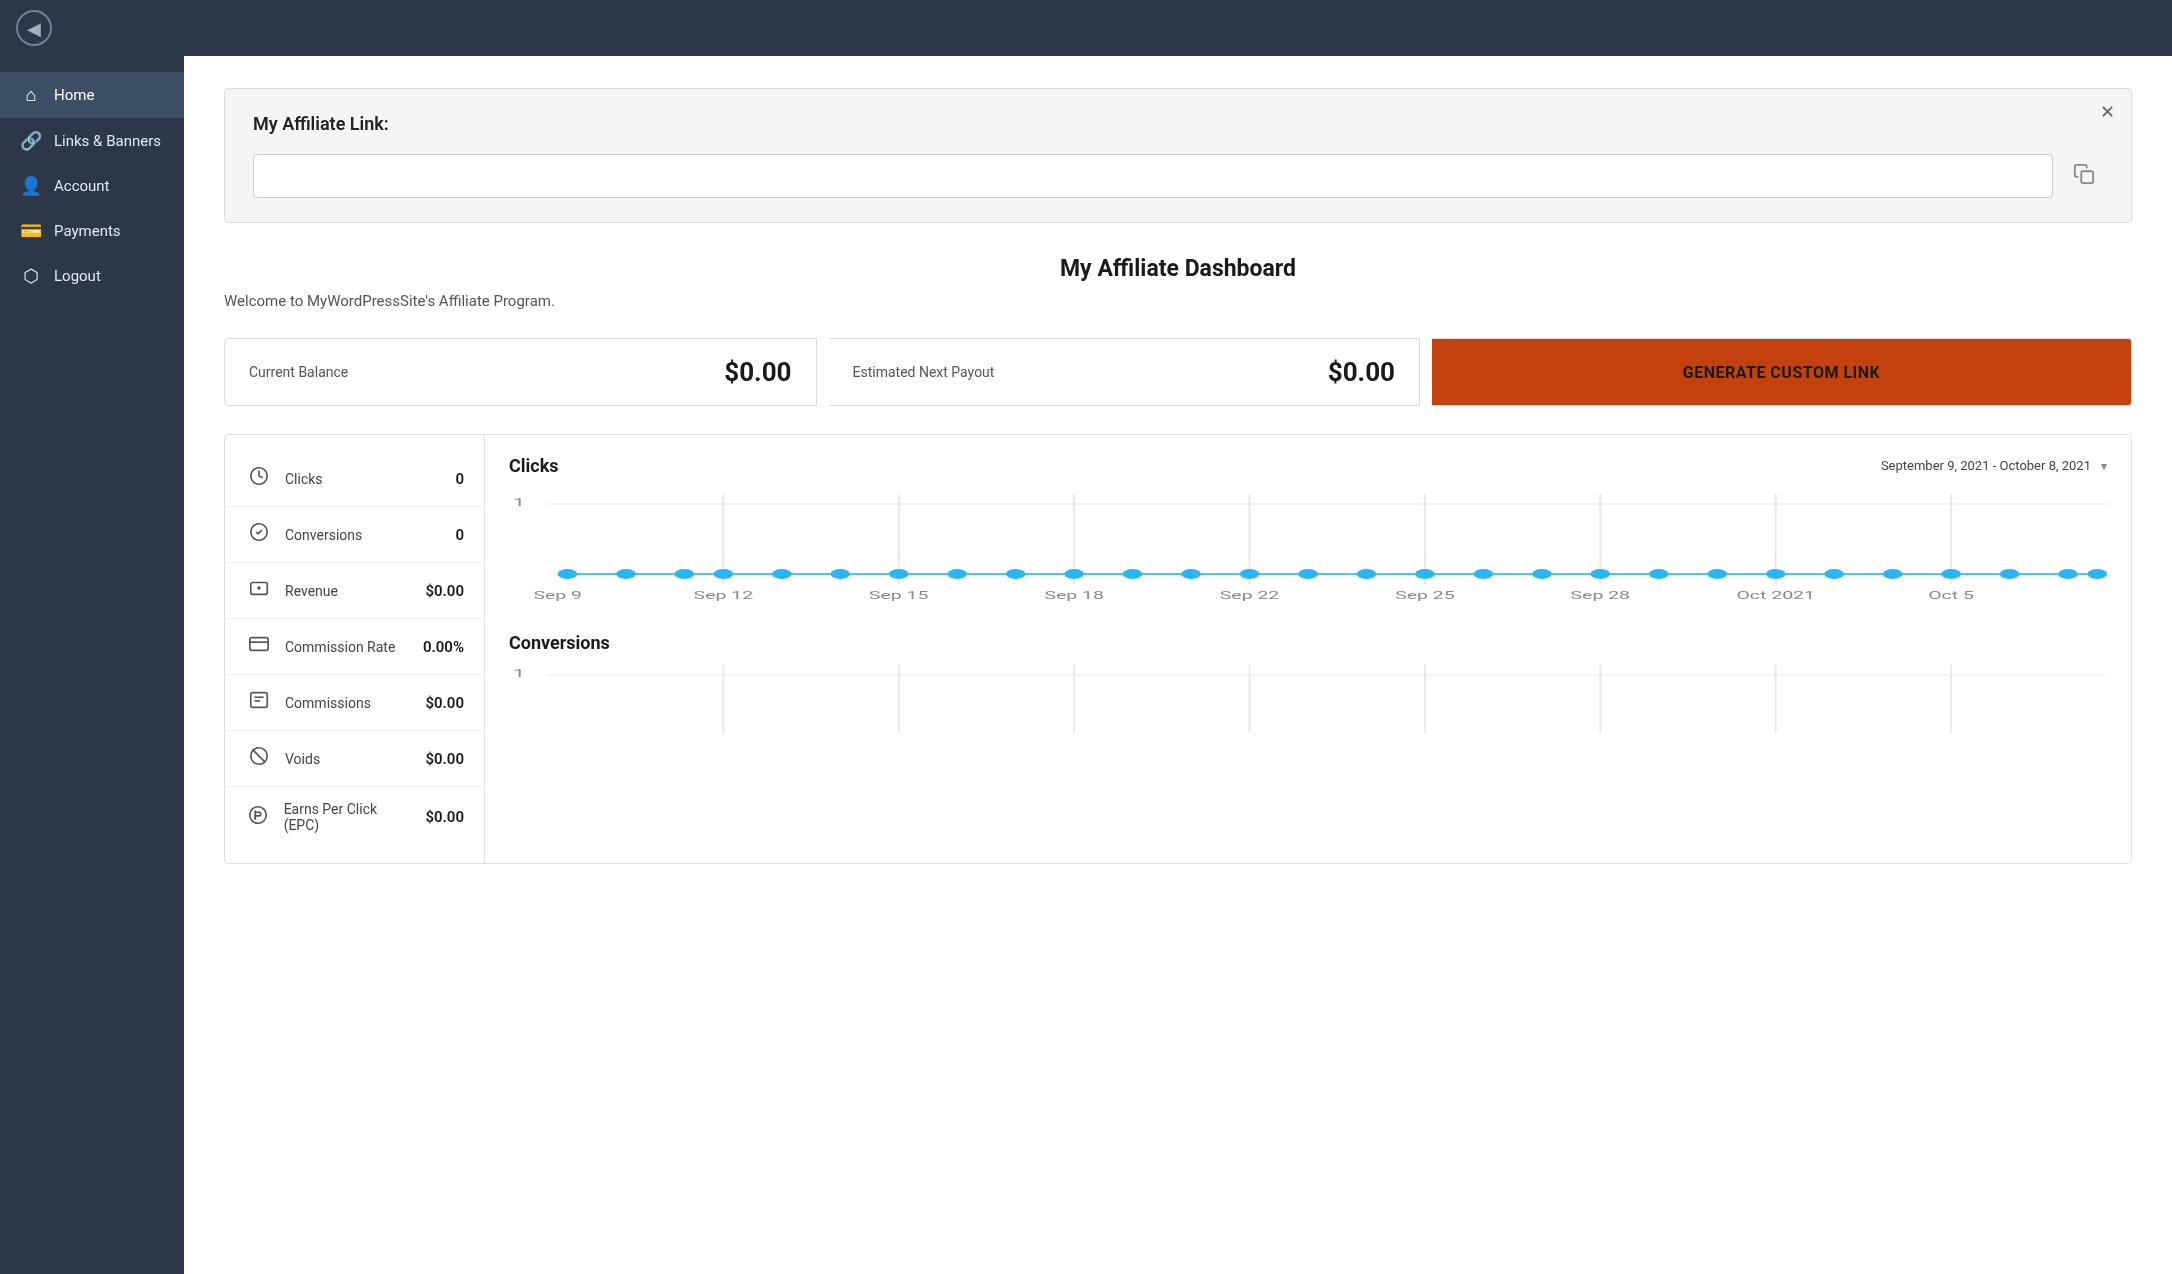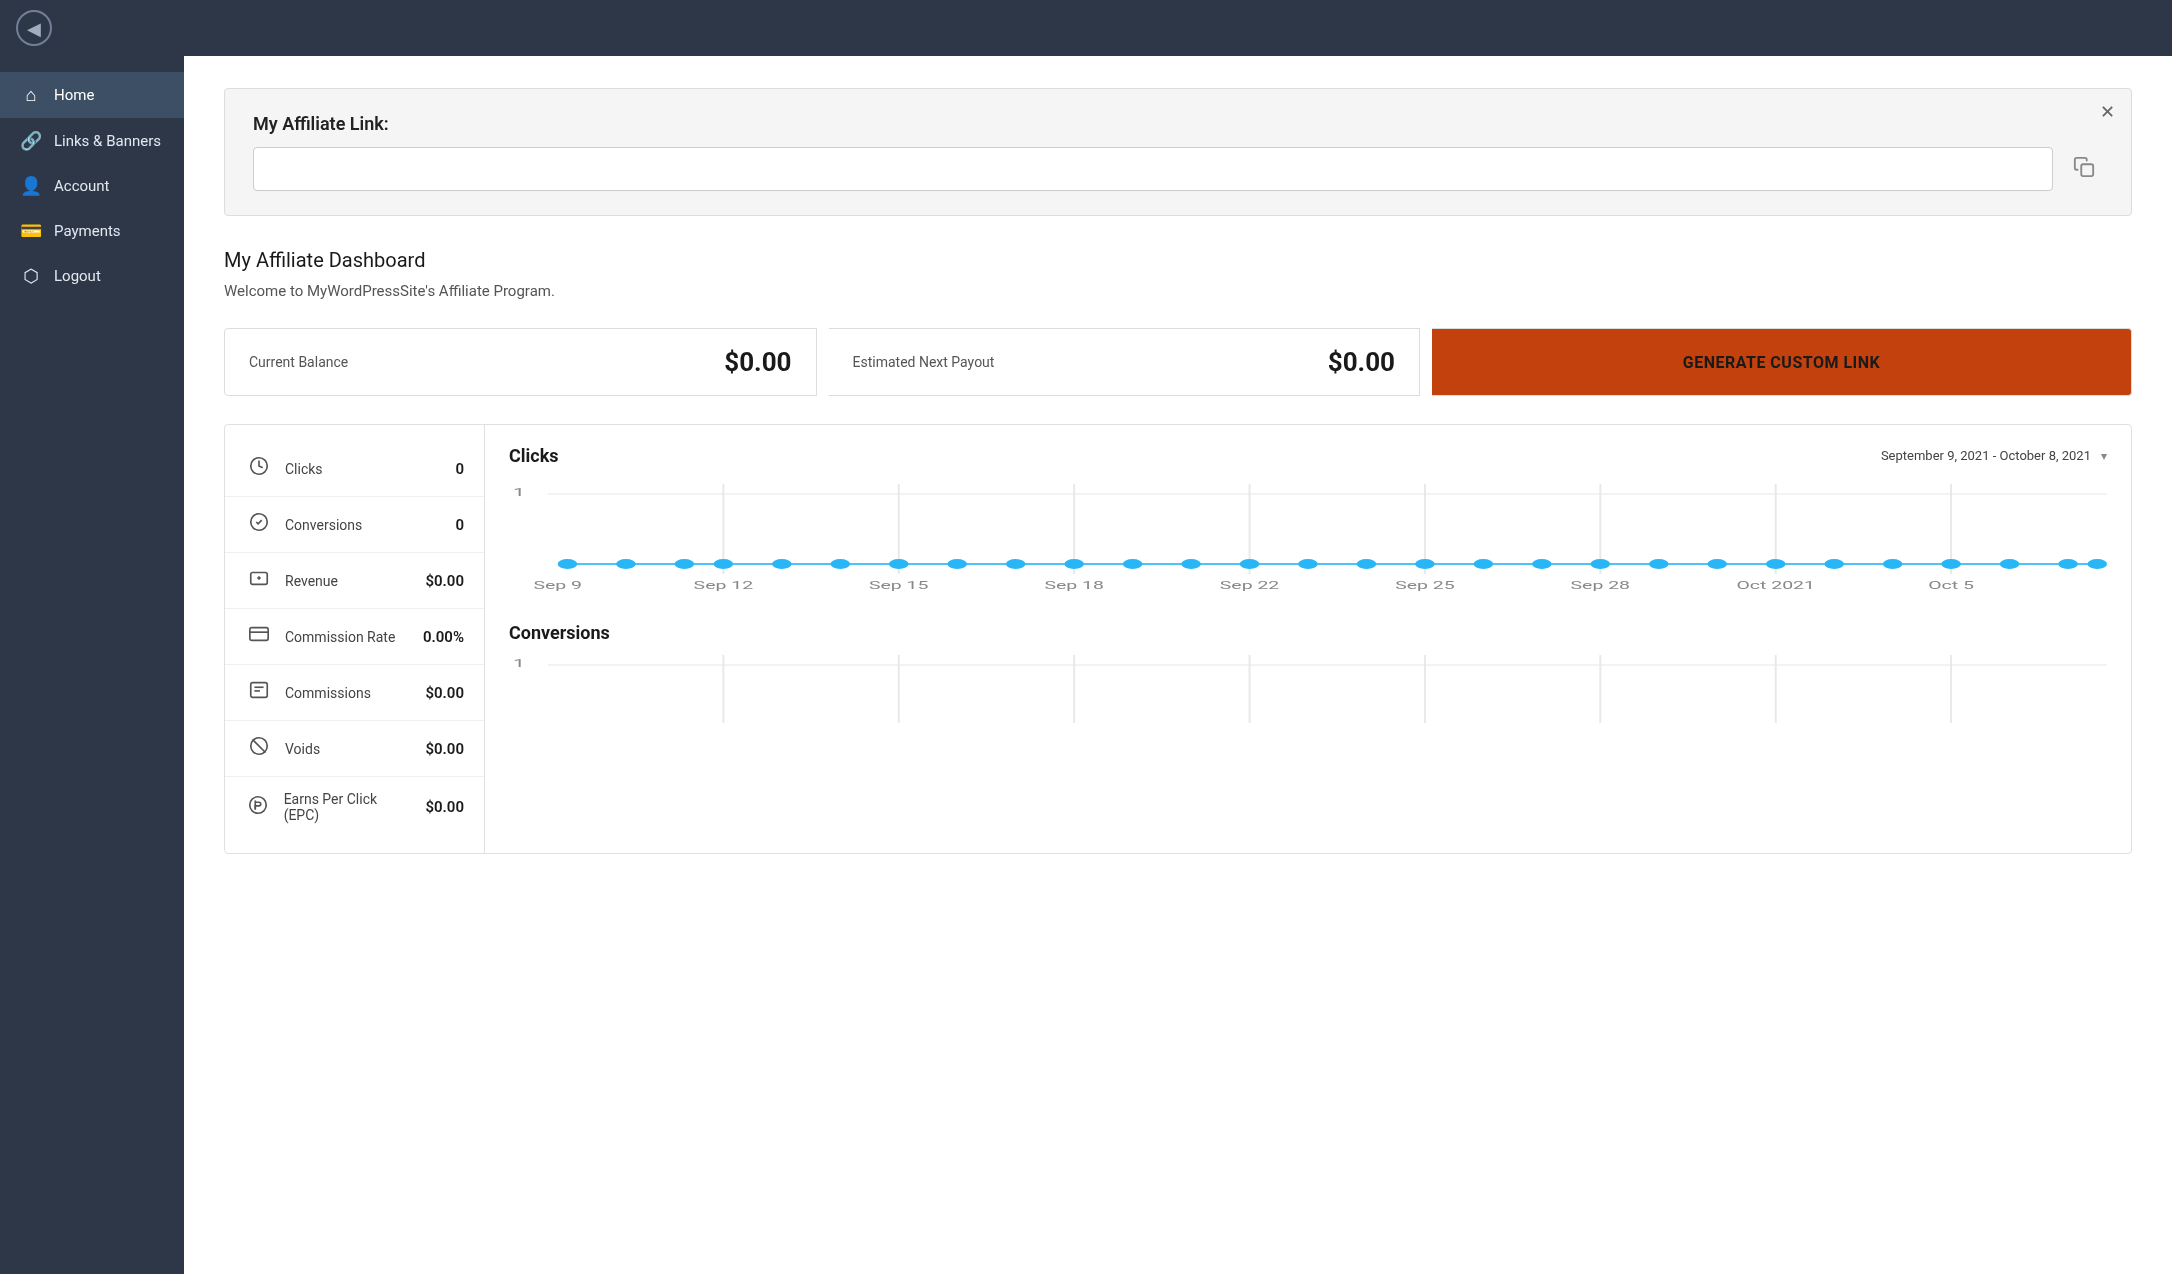--- a/index.html
+++ b/index.html
@@ -36,35 +36,35 @@
     
     .affiliate-link-card {
       background: #f5f5f5; border: 1px solid #ddd; border-radius: 4px;
       padding: 24px 28px; margin-bottom: 32px; position: relative;
     }
     .affiliate-link-card .close-btn {
       position: absolute; top: 12px; right: 16px; cursor: pointer;
       font-size: 18px; color: #666; background: none; border: none;
     }
     .affiliate-link-label {
-      font-size: 18px; font-weight: 600; color: #222; margin-bottom: 13px;
+      font-size: 18px; font-weight: 600; color: #222; margin-bottom: 20px;
     }
     .affiliate-link-row {
       display: flex; align-items: center; gap: 12px;
     }
     .affiliate-link-input {
       flex: 1; border: 1px solid #ccc; border-radius: 4px; padding: 10px 14px;
       font-size: 15px; background: #fff; color: #333; outline: none; height: 44px;
     }
     .copy-btn {
       background: none; border: none; cursor: pointer; color: #888; font-size: 20px; padding: 4px 8px;
     }
 
     
-    .dashboard-title { font-size: 20px; font-weight: 400; color: #1a1a1a; margin-bottom: 10px; }
+    .dashboard-title { font-size: 23px; font-weight: 700; color: #1a1a1a; margin-bottom: 10px; text-align: center; }
     .dashboard-subtitle { font-size: 15px; color: #555; margin-bottom: 28px; }
 
     
     .stats-row { display: flex; gap: 12px; margin-bottom: 28px; }
     .stats-card {
       flex: 1; border: 1px solid #ddd; padding: 18px 24px;
       display: flex; align-items: center; justify-content: space-between;
     }
     .stats-card:first-child { border-radius: 4px 0 0 4px; }
     .stats-card.generate-btn {

